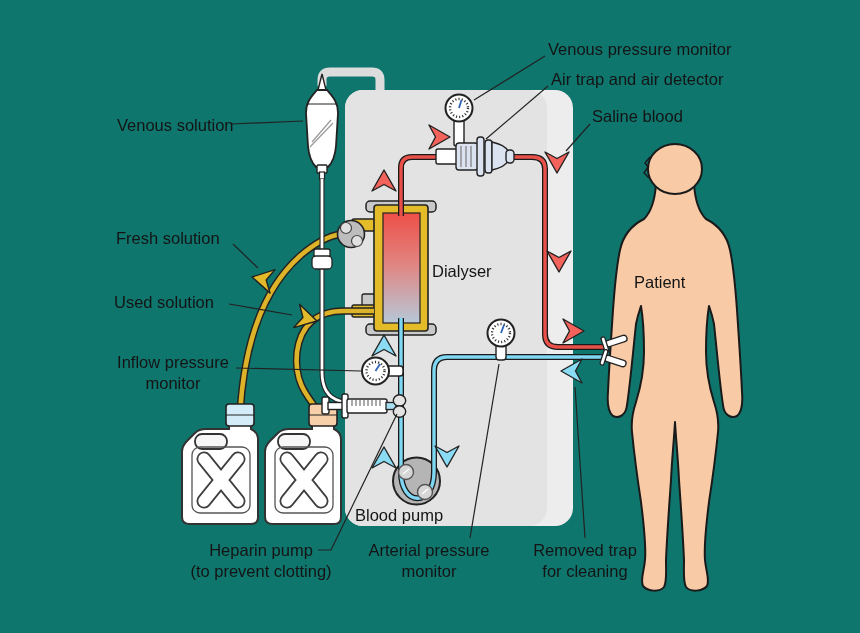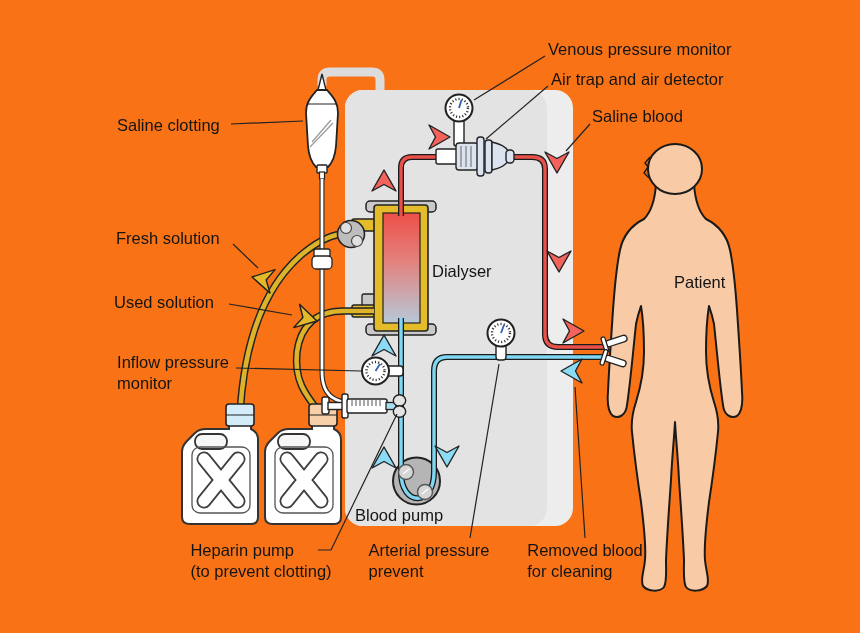--- a/index.html
+++ b/index.html
@@ -1,25 +1,25 @@
 <!DOCTYPE html>
 <html><head>
 <meta charset="utf-8">
 <style>
   html,body{margin:0;padding:0;}
   #stage{
-    position:relative;width:860px;height:633px;background:#f97316;
+    position:relative;width:860px;height:633px;background:#0f766e;
     font-family:"Liberation Sans","DejaVu Sans",sans-serif;overflow:hidden;
   }
   #stage svg{position:absolute;left:0;top:0;}
   .lbl{
     position:absolute;color:#141414;font-size:16.5px;line-height:1.3;
     white-space:pre-line;
   }
-  .lbl.center{transform:translateX(-50%);}
+  .lbl.center{text-align:center;transform:translateX(-50%);}
 </style>
 </head>
 <body>
 
 <div id="stage">
 
 <svg width="860" height="633" viewBox="0 0 860 633">
   <defs>
     <linearGradient id="dialGrad" x1="0" y1="0" x2="0" y2="1">
       <stop offset="0" stop-color="#ee4f48"></stop>
@@ -238,28 +238,28 @@
     <path d="M 236,368 L 361,371"></path>
     <path d="M 318,550 L 331,550 L 397,414"></path>
     <path d="M 470,538 L 499,364"></path>
     <path d="M 585,538 L 575,387"></path>
   </g>
 </svg>
 
 <div class="lbl" style="left:548px;top:39px">Venous pressure monitor</div>
 <div class="lbl" style="left:551px;top:69px">Air trap and air detector</div>
 <div class="lbl" style="left:592px;top:106px">Saline blood</div>
-<div class="lbl" style="left:117px;top:115px">Saline clotting</div>
+<div class="lbl" style="left:117px;top:115px">Venous solution</div>
 <div class="lbl" style="left:116px;top:228px">Fresh solution</div>
 <div class="lbl" style="left:114px;top:292px">Used solution</div>
 <div class="lbl center" style="left:173px;top:352px">Inflow pressure
 monitor</div>
 <div class="lbl" style="left:432px;top:261px">Dialyser</div>
-<div class="lbl" style="left:674px;top:272px">Patient</div>
+<div class="lbl" style="left:634px;top:272px">Patient</div>
 <div class="lbl" style="left:355px;top:505px">Blood pump</div>
 <div class="lbl center" style="left:261px;top:540px">Heparin pump
 (to prevent clotting)</div>
 <div class="lbl center" style="left:429px;top:540px">Arterial pressure
-prevent</div>
-<div class="lbl center" style="left:585px;top:540px">Removed blood
+monitor</div>
+<div class="lbl center" style="left:585px;top:540px">Removed trap
 for cleaning</div>
 
 </div>
 
 </body></html>

